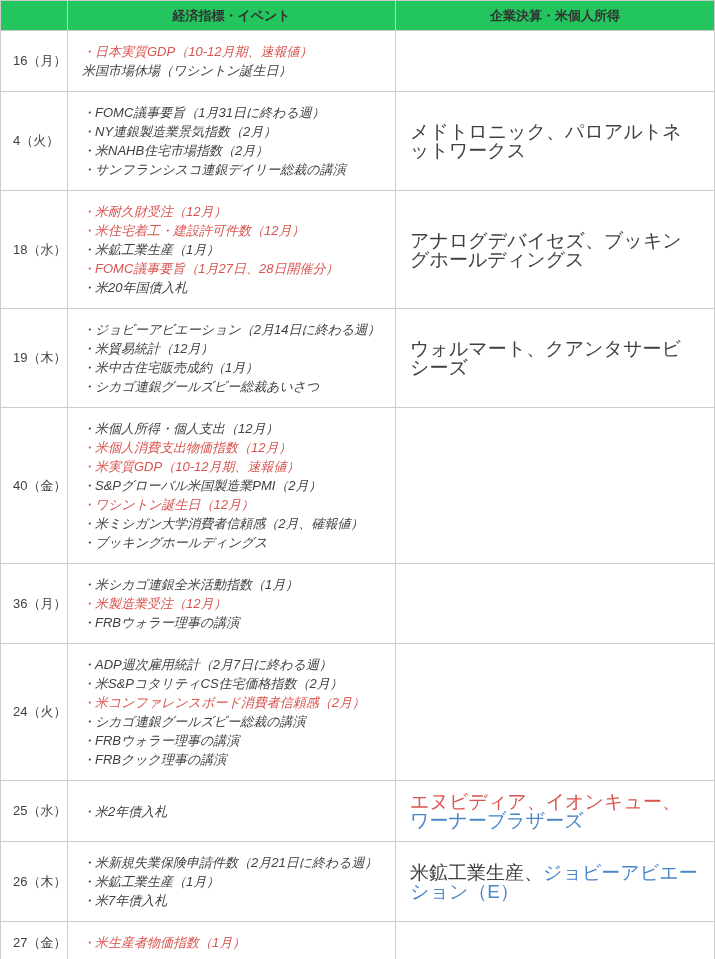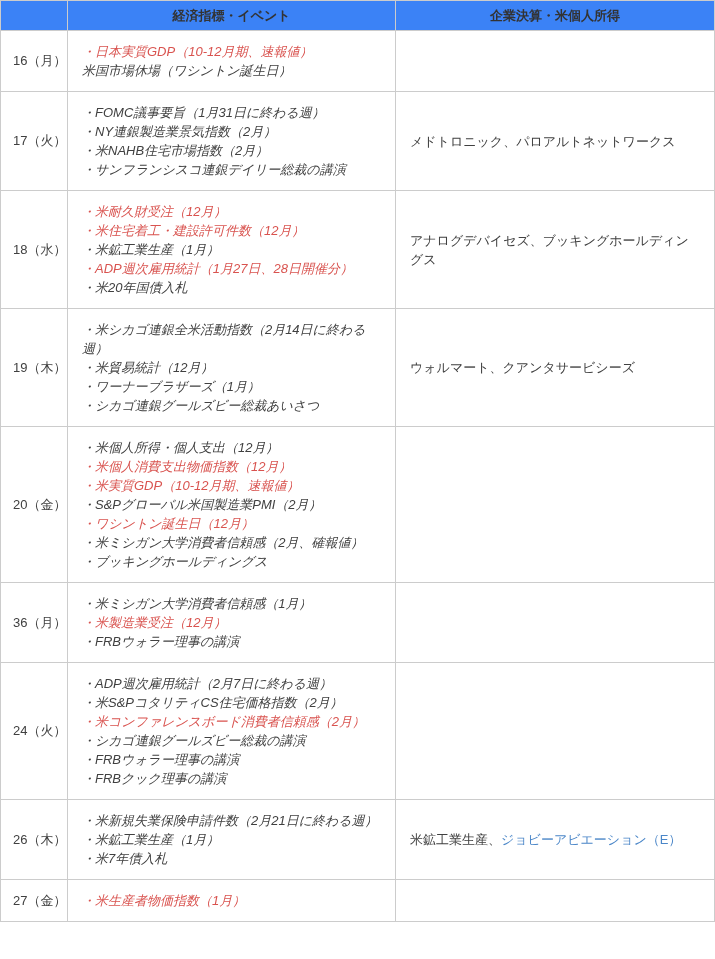--- a/index.html
+++ b/index.html
@@ -18,21 +18,21 @@
     table-layout: fixed;
     width: 714px;
     margin: 0;
   }
   table.events th,
   table.events td {
     border: 1px solid #cccccc;
     box-sizing: border-box;
   }
   table.events thead th {
-    background: #3b82f6;
+    background: #22c55e;
     height: 30px;
     padding: 0 4px;
     font-size: 13px;
     font-weight: bold;
     color: #333333;
     text-align: center;
     vertical-align: middle;
   }
   td.date-cell {
     padding: 8px 4px 8px 12px;
@@ -43,21 +43,21 @@
     white-space: nowrap;
   }
   td.econ-cell {
     padding: 11px 14px;
     font-size: 13px;
     color: #404040;
     vertical-align: middle;
   }
   td.corp-cell {
     padding: 11px 14px;
-    font-size: 13px;
+    font-size: 19px;
     color: #404040;
     vertical-align: middle;
   }
   .event-line {
     line-height: 19px;
     font-style: italic;
   }
   .corp-line {
     line-height: 19px;
   }
@@ -83,89 +83,98 @@
   <tbody>
       <tr>
         <td class="date-cell">16（月）</td>
         <td class="econ-cell">
           <div class="event-line red">・日本実質GDP（10-12月期、速報値）</div>
           <div class="event-line">米国市場休場（ワシントン誕生日）</div>
         </td>
         <td class="corp-cell"></td>
       </tr>
       <tr>
-        <td class="date-cell">17（火）</td>
+        <td class="date-cell">4（火）</td>
         <td class="econ-cell">
           <div class="event-line">・FOMC議事要旨（1月31日に終わる週）</div>
           <div class="event-line">・NY連銀製造業景気指数（2月）</div>
           <div class="event-line">・米NAHB住宅市場指数（2月）</div>
           <div class="event-line">・サンフランシスコ連銀デイリー総裁の講演</div>
         </td>
         <td class="corp-cell">
           <div class="corp-line"><span class="">メドトロニック、パロアルトネットワークス</span></div>
         </td>
       </tr>
       <tr>
         <td class="date-cell">18（水）</td>
         <td class="econ-cell">
           <div class="event-line red">・米耐久財受注（12月）</div>
           <div class="event-line red">・米住宅着工・建設許可件数（12月）</div>
           <div class="event-line">・米鉱工業生産（1月）</div>
-          <div class="event-line red">・ADP週次雇用統計（1月27日、28日開催分）</div>
+          <div class="event-line red">・FOMC議事要旨（1月27日、28日開催分）</div>
           <div class="event-line">・米20年国債入札</div>
         </td>
         <td class="corp-cell">
           <div class="corp-line"><span class="">アナログデバイセズ、ブッキングホールディングス</span></div>
         </td>
       </tr>
       <tr>
         <td class="date-cell">19（木）</td>
         <td class="econ-cell">
-          <div class="event-line">・米シカゴ連銀全米活動指数（2月14日に終わる週）</div>
+          <div class="event-line">・ジョビーアビエーション（2月14日に終わる週）</div>
           <div class="event-line">・米貿易統計（12月）</div>
-          <div class="event-line">・ワーナーブラザーズ（1月）</div>
+          <div class="event-line">・米中古住宅販売成約（1月）</div>
           <div class="event-line">・シカゴ連銀グールズビー総裁あいさつ</div>
         </td>
         <td class="corp-cell">
           <div class="corp-line"><span class="">ウォルマート、クアンタサービシーズ</span></div>
         </td>
       </tr>
       <tr>
-        <td class="date-cell">20（金）</td>
+        <td class="date-cell">40（金）</td>
         <td class="econ-cell">
           <div class="event-line">・米個人所得・個人支出（12月）</div>
           <div class="event-line red">・米個人消費支出物価指数（12月）</div>
           <div class="event-line red">・米実質GDP（10-12月期、速報値）</div>
           <div class="event-line">・S&amp;Pグローバル米国製造業PMI（2月）</div>
           <div class="event-line red">・ワシントン誕生日（12月）</div>
           <div class="event-line">・米ミシガン大学消費者信頼感（2月、確報値）</div>
           <div class="event-line">・ブッキングホールディングス</div>
         </td>
         <td class="corp-cell"></td>
       </tr>
       <tr>
         <td class="date-cell">36（月）</td>
         <td class="econ-cell">
-          <div class="event-line">・米ミシガン大学消費者信頼感（1月）</div>
+          <div class="event-line">・米シカゴ連銀全米活動指数（1月）</div>
           <div class="event-line red">・米製造業受注（12月）</div>
           <div class="event-line">・FRBウォラー理事の講演</div>
         </td>
         <td class="corp-cell"></td>
       </tr>
       <tr>
         <td class="date-cell">24（火）</td>
         <td class="econ-cell">
           <div class="event-line">・ADP週次雇用統計（2月7日に終わる週）</div>
           <div class="event-line">・米S&amp;PコタリティCS住宅価格指数（2月）</div>
           <div class="event-line red">・米コンファレンスボード消費者信頼感（2月）</div>
           <div class="event-line">・シカゴ連銀グールズビー総裁の講演</div>
           <div class="event-line">・FRBウォラー理事の講演</div>
           <div class="event-line">・FRBクック理事の講演</div>
         </td>
         <td class="corp-cell"></td>
+      </tr>
+      <tr>
+        <td class="date-cell">25（水）</td>
+        <td class="econ-cell">
+          <div class="event-line">・米2年債入札</div>
+        </td>
+        <td class="corp-cell">
+          <div class="corp-line"><span class="red">エヌビディア、</span><span class="red">イオンキュー、</span><span class="blue">ワーナーブラザーズ</span></div>
+        </td>
       </tr>
       <tr>
         <td class="date-cell">26（木）</td>
         <td class="econ-cell">
           <div class="event-line">・米新規失業保険申請件数（2月21日に終わる週）</div>
           <div class="event-line">・米鉱工業生産（1月）</div>
           <div class="event-line">・米7年債入札</div>
         </td>
         <td class="corp-cell">
           <div class="corp-line"><span class="">米鉱工業生産、</span><span class="blue">ジョビーアビエーション（E）</span></div>

